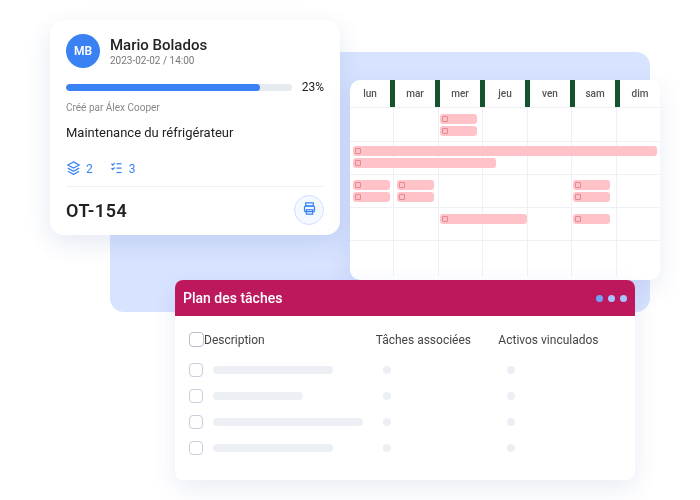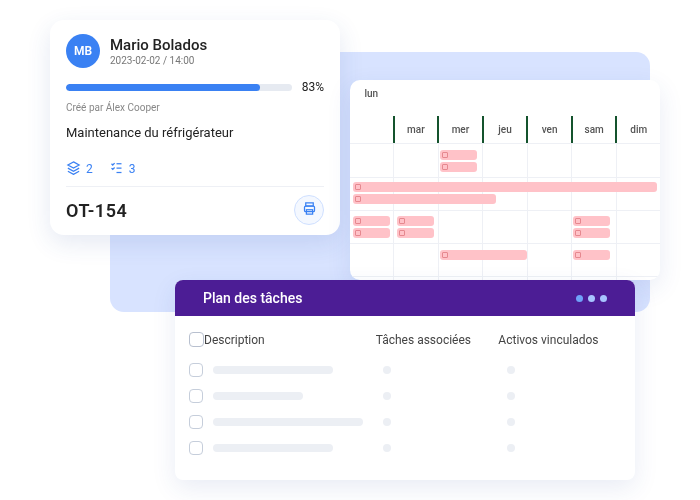--- a/index.html
+++ b/index.html
@@ -64,21 +64,21 @@
     left: 350px; top: 80px;
     width: 310px; height: 200px;
     background:#fff;
     border-radius:10px;
     box-shadow: 0 8px 24px rgba(40,70,160,0.10);
     overflow:hidden;
     font-size:10px;
   }
   .cal-header { display:flex; border-bottom:1px solid #eef0f5; }
   .cal-day-h { flex:1; text-align:center; padding:8px 8px; color:#555; font-weight:500; }
-  .cal-day-h + .cal-day-h { border-left:2px solid #14532d;margin-top:36px; }
+  .cal-day-h + .cal-day-h { border-left:5px solid #14532d; }
   .cal-body { position:relative; height:168px; }
   .cal-grid { position:absolute; inset:0; display:flex; }
   .cal-col { flex:1; border-left:1px solid #eef0f5; }
   .cal-col:first-child { border-left:none; }
   .cal-hline { position:absolute; left:0; right:0; height:1px; background:#eef0f5; }
   .cal-event {
     position:absolute; height:10px; background:#ffc2c8;
     border-radius:3px; display:flex; align-items:center;
     padding-left:2px;
   }
@@ -92,22 +92,22 @@
     position: absolute;
     left: 175px; top: 280px;
     width: 460px; height: 200px;
     background:#fff;
     border-radius:8px;
     box-shadow: 0 8px 24px rgba(40,70,160,0.10);
     overflow:hidden;
     font-size:12px;
   }
   .tp-header {
-    background:#4c1d95; color:#fff;
-    padding:10px 28px; font-size:14px; font-weight:500;
+    background:#be185d; color:#fff;
+    padding:10px 8px; font-size:14px; font-weight:500;
     display:flex; align-items:center; justify-content:space-between;text-align:center;
   }
   .tp-dots { display:flex; gap:5px; }
   .tp-dot { width:7px; height:7px; border-radius:50%; background:#a7c4ff; }
   .tp-dot.dim { background:#6fa2f9; }
   .tp-cols { display:flex; padding:16px 14px 10px 14px; color:#444; align-items:center; gap:0; }
   .chk {
     width:15px; height:15px; border:1.5px solid #b8c0cf; border-radius:4px;
     display:inline-block; flex-shrink:0;
   }
@@ -132,21 +132,21 @@
     <div class="avatar">MB</div>
     <div>
       <div class="wo-name">Mario Bolados</div>
       <div class="wo-date">2023-02-02 / 14:00</div>
     </div>
   </div>
   <div class="progress-row">
     <div class="progress-track">
       <div class="progress-fill" style="width:86%"></div>
     </div>
-    <div class="progress-pct">83%</div>
+    <div class="progress-pct">23%</div>
   </div>
   <div class="wo-created">Créé par Álex Cooper</div>
   <div class="wo-title">Maintenance du réfrigérateur</div>
   <div class="wo-meta">
     <div class="wo-meta-item">
       <span>
         <svg viewBox="0 0 24 24" fill="none" stroke="#3a81f3" stroke-width="2">
             <path d="M12 3l9 5-9 5-9-5 9-5z"></path>
             <path d="M3 13l9 5 9-5"></path>
             <path d="M3 18l9 5 9-5"></path>

